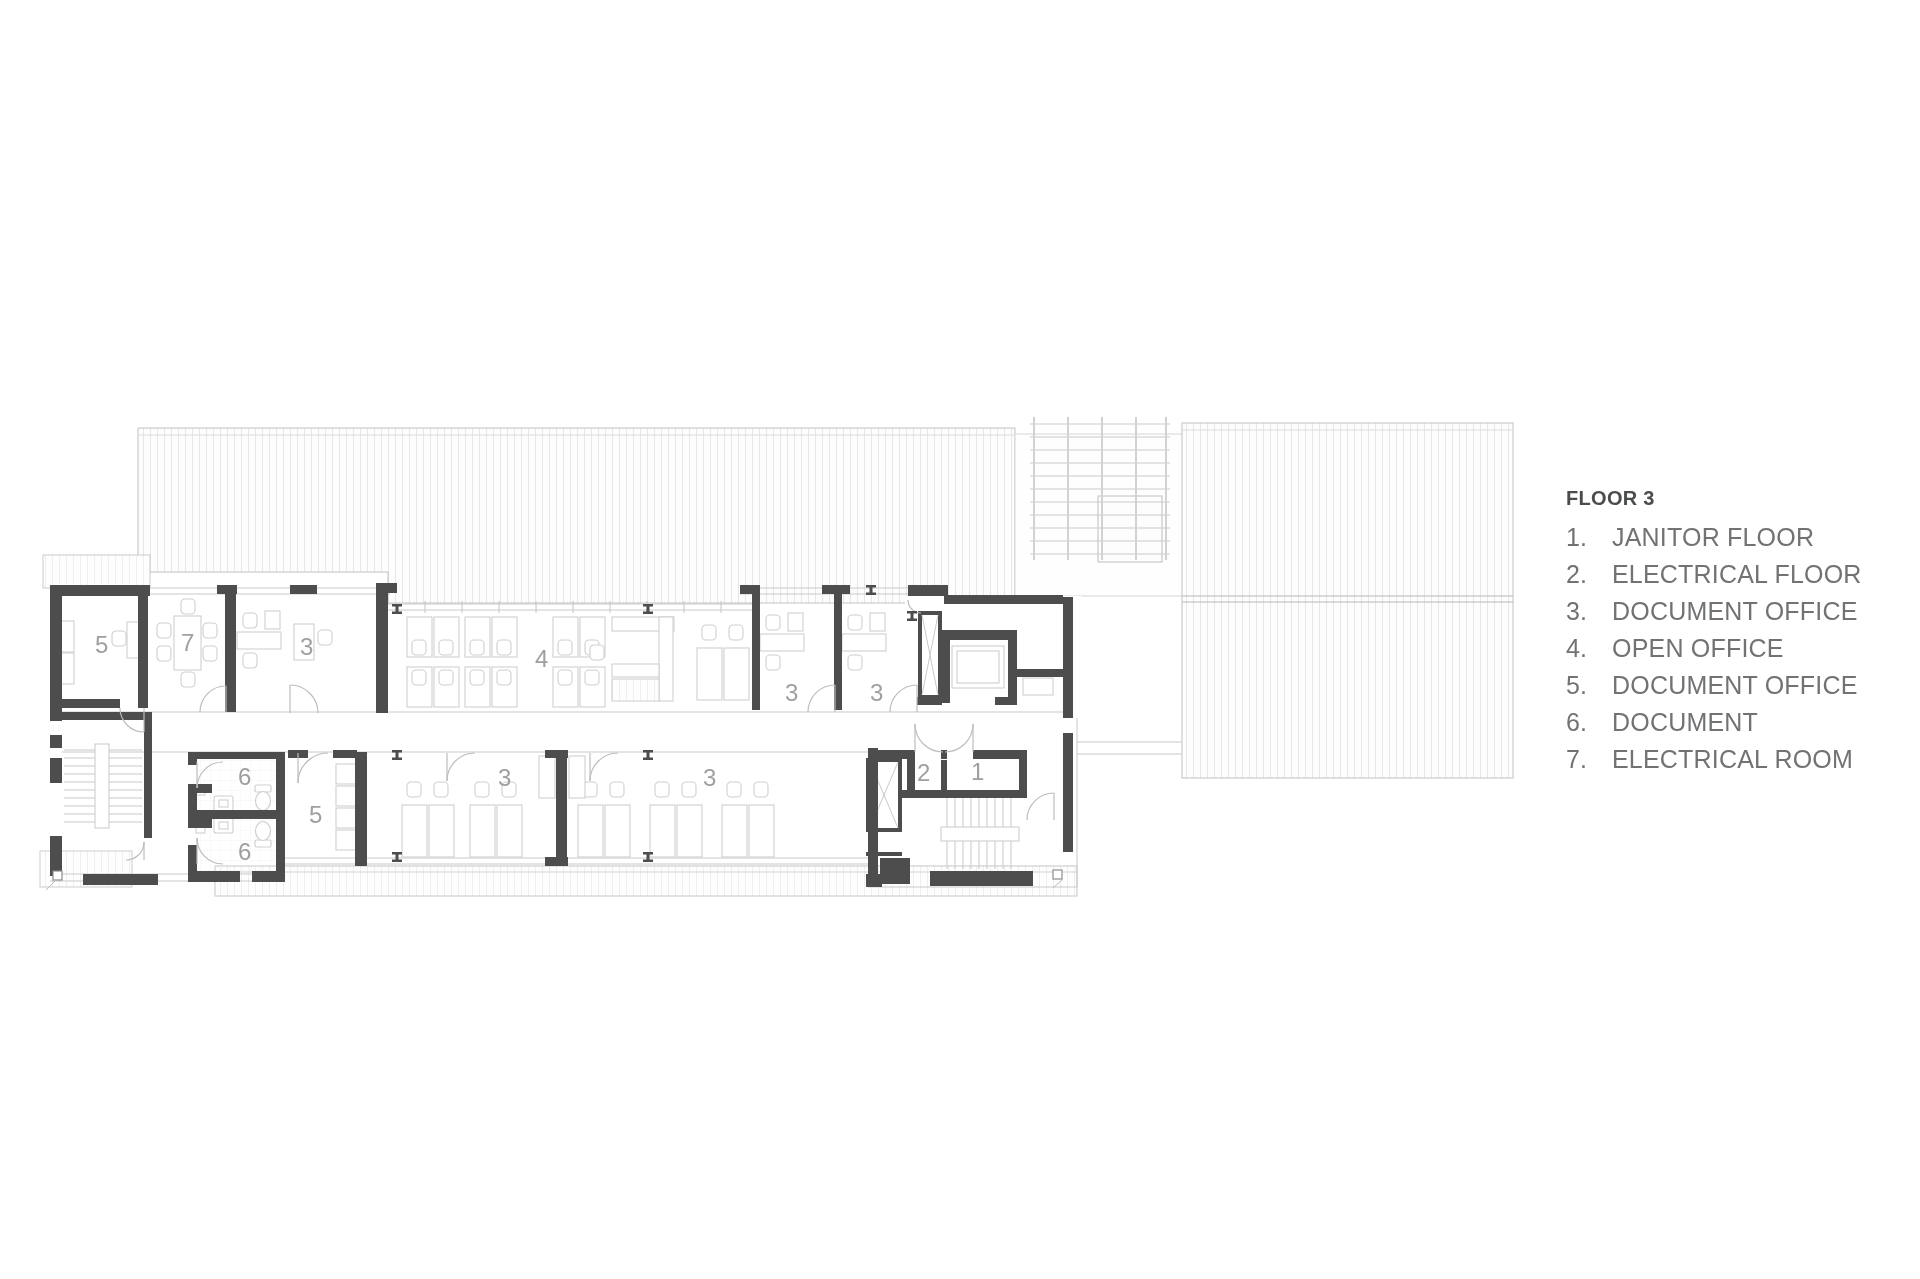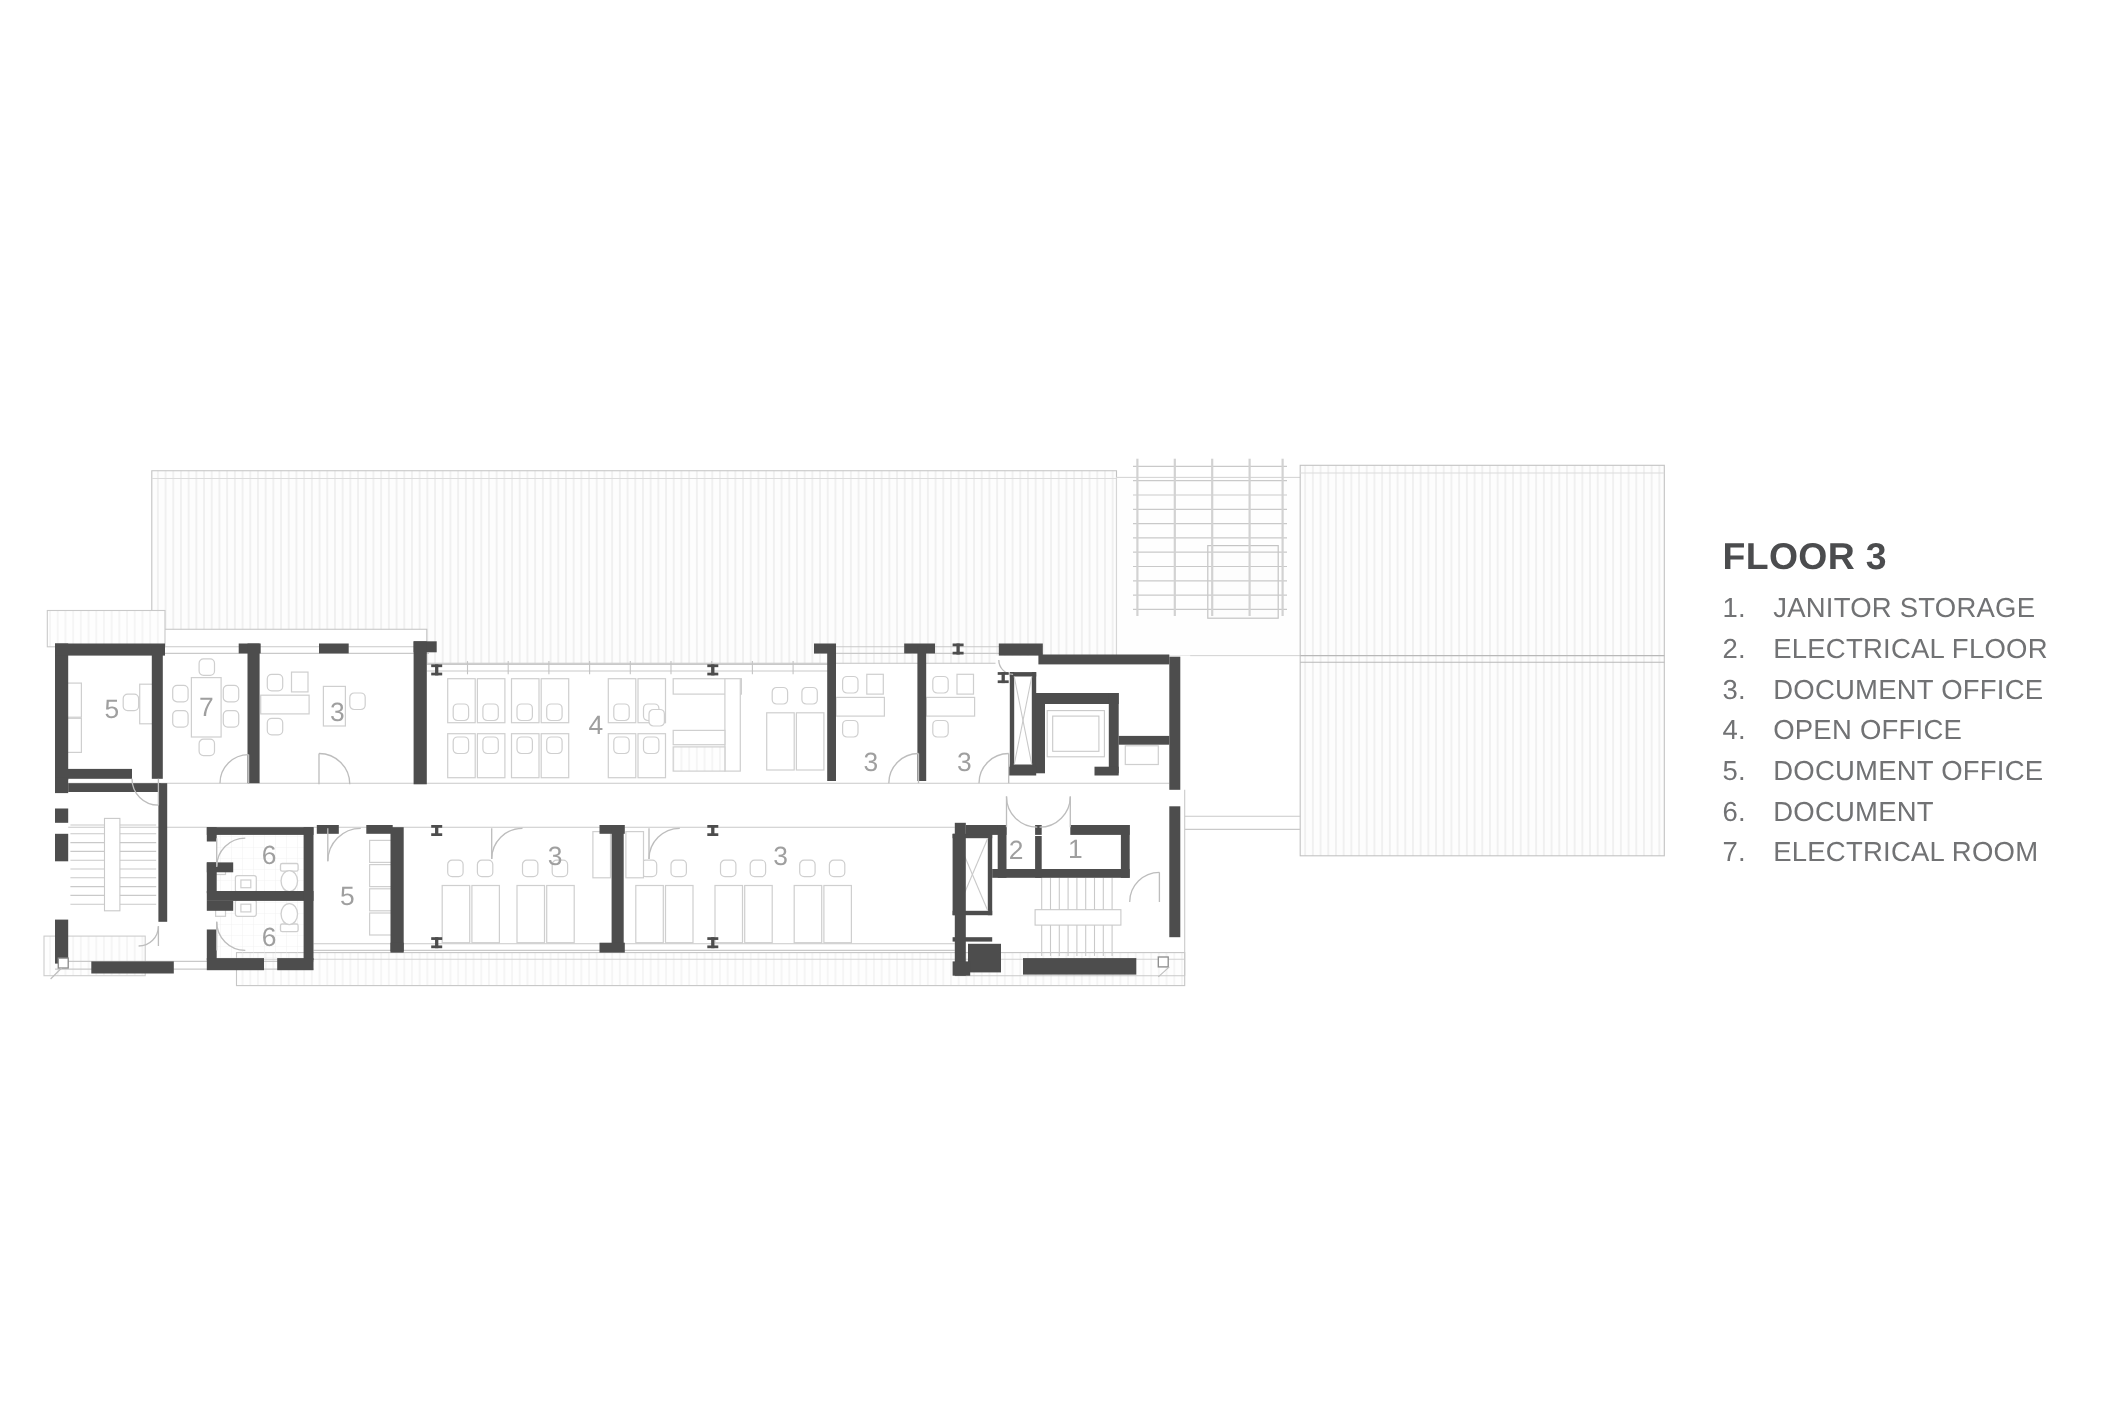--- a/index.html
+++ b/index.html
@@ -6,21 +6,21 @@
     --wall:#4d4d4d; --line:#c9c9c9; --roofb:#c2c2c2; --label:#9f9f9f;
     --legend-title:#4b4c4e; --legend-text:#717274;
   }
   *{margin:0;padding:0;box-sizing:border-box}
   html,body{width:1920px;height:1279px;background:#ffffff;overflow:hidden;
     font-family:"Liberation Sans",sans-serif;}
   .stage{position:relative;width:1920px;height:1279px;background:#fff;}
   svg{position:absolute;left:0;top:0;}
   svg text{font-family:"Liberation Sans",sans-serif;fill:var(--label);font-size:24px;}
   .legend{position:absolute;left:1566px;top:487px;width:330px;color:var(--legend-text);}
-  .legend h1{font-size:34px;font-weight:bold;color:var(--legend-title);letter-spacing:.3px;margin-bottom:9px;}
+  .legend h1{font-size:20px;font-weight:bold;color:var(--legend-title);letter-spacing:.3px;margin-bottom:9px;}
   .legend ol{list-style:none;}
   .legend li{display:flex;height:37px;align-items:center;font-size:25px;letter-spacing:.2px;}
   .legend li .num{width:46px;flex:0 0 46px;}
   .legend li .lab{white-space:nowrap;}
 </style>
 </head>
 <body>
 
 <div class="stage">
 
@@ -388,21 +388,21 @@
     <text x="917" y="781">2</text>
     <text x="971" y="780">1</text>
   </g>
 </svg>
 
 <div class="legend">
   <h1>FLOOR 3</h1>
   <ol>
     <li>
       <span class="num">1.</span>
-      <span class="lab">JANITOR STORAGE</span>
+      <span class="lab">JANITOR FLOOR</span>
     </li>
     <li>
       <span class="num">2.</span>
       <span class="lab">ELECTRICAL FLOOR</span>
     </li>
     <li>
       <span class="num">3.</span>
       <span class="lab">DOCUMENT OFFICE</span>
     </li>
     <li>

